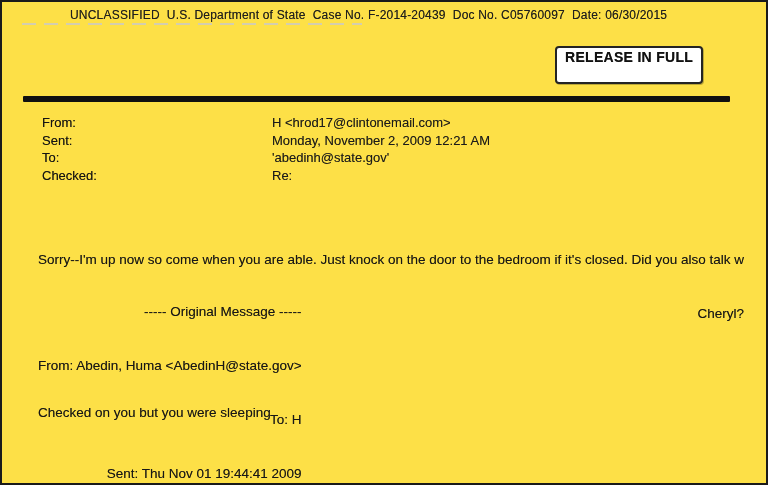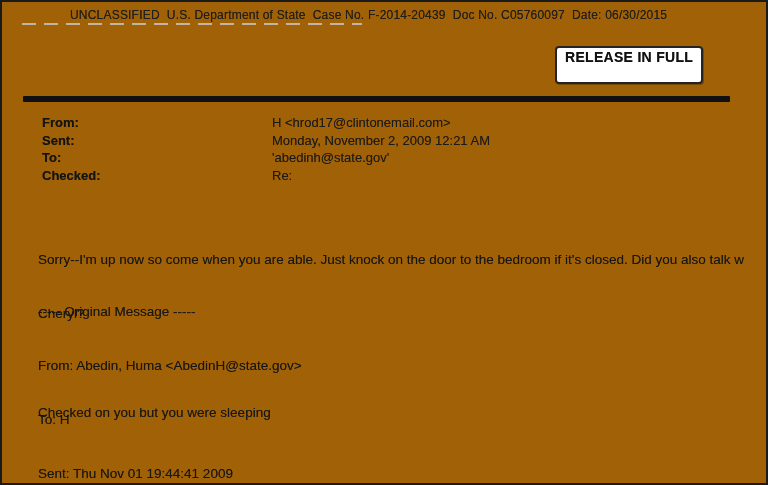--- a/index.html
+++ b/index.html
@@ -5,21 +5,21 @@
   html, body {
     margin: 0;
     padding: 0;
     background: #ffffff;
     font-family: "Liberation Sans", sans-serif;
   }
   .document-frame {
     position: relative;
     width: 768px;
     height: 485px;
-    background: #a16207;
+    background: #fde047;
     border: 2px solid #1a1a1a;
     box-sizing: border-box;
     overflow: hidden;
     color: #161616;
   }
   .classification-banner {
     position: absolute;
     top: 6px;
     left: 68px;
     font-size: 12px;
@@ -67,36 +67,37 @@
     top: 112px;
     left: 40px;
     width: 680px;
     font-size: 13px;
     line-height: 17.5px;
   }
   .email-header-row { position: relative; white-space: nowrap; }
   .email-header-label {
     display: inline-block;
     width: 230px;
-    font-weight: 700;
+    font-weight: 400;
     color: #141414;
     text-shadow: 0 0 0.4px rgba(0,0,0,0.5);
   }
   .email-header-value {
     color: #1b1b1b;
     text-shadow: 0 0 0.4px rgba(0,0,0,0.4);
   }
   .text-block {
     position: absolute;
     left: 36px;
     font-size: 13.5px;
     line-height: 18px;
     color: #171717;
     text-shadow: 0 0 0.4px rgba(0,0,0,0.45);
     white-space: pre;
+    text-align: right;
   }
   .email-body      { top: 213px; }
   .original-header { top: 265px; }
   .quoted-body     { top: 366px; }
 </style>
 </head>
 <body>
 
 <div class="document-frame">
 

